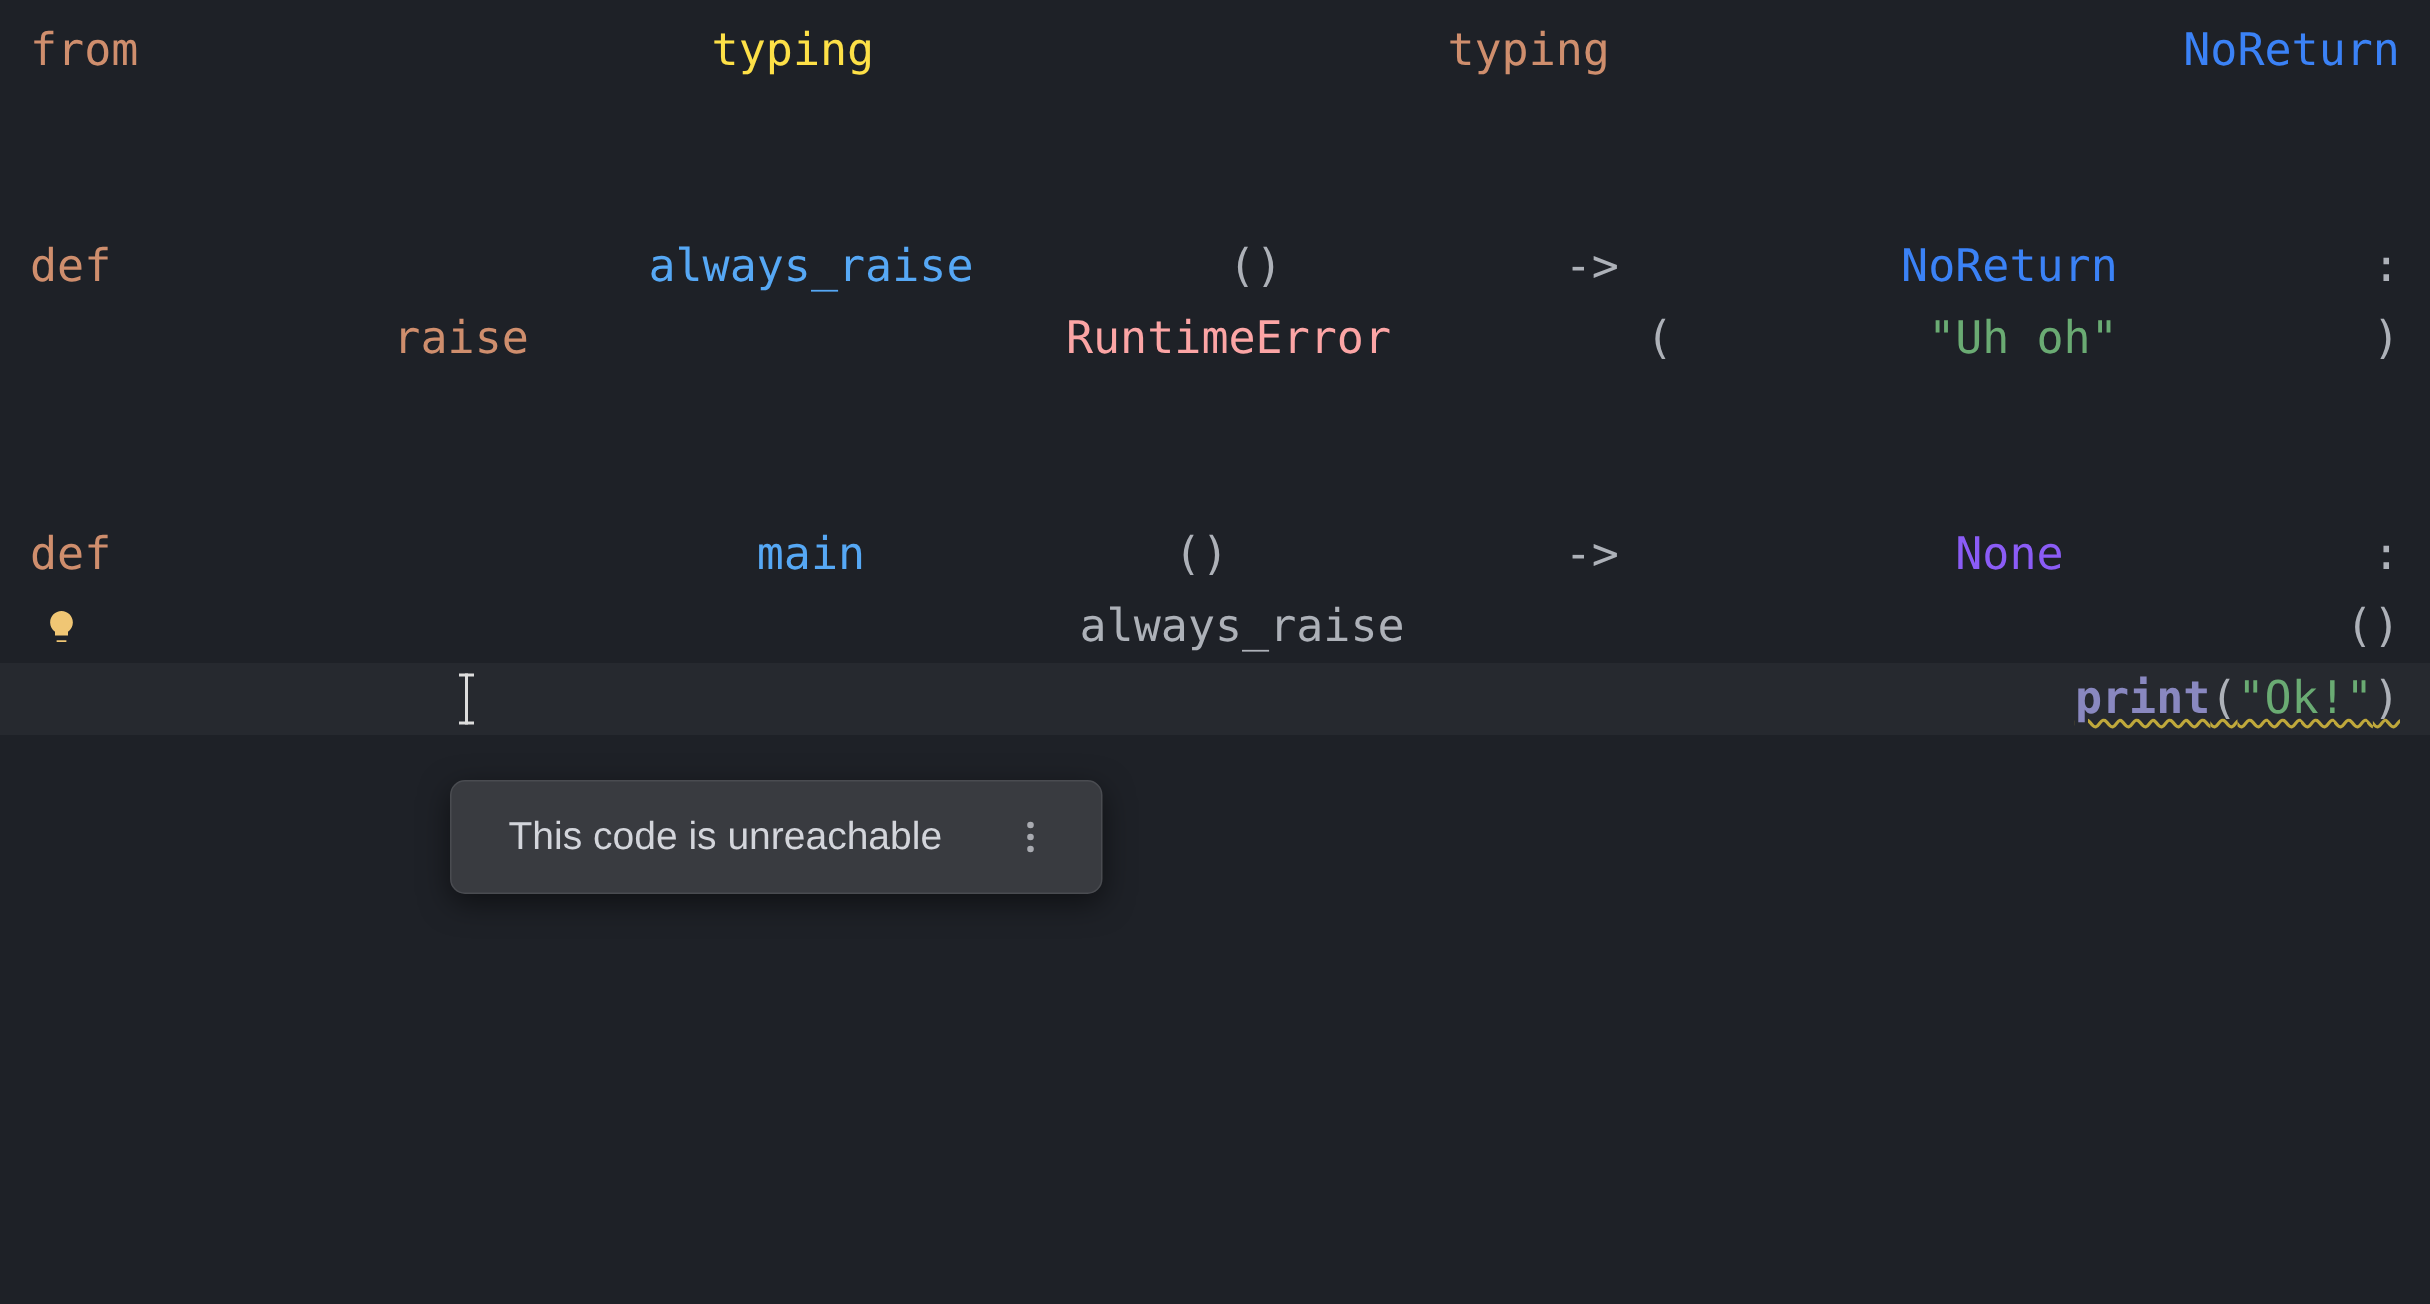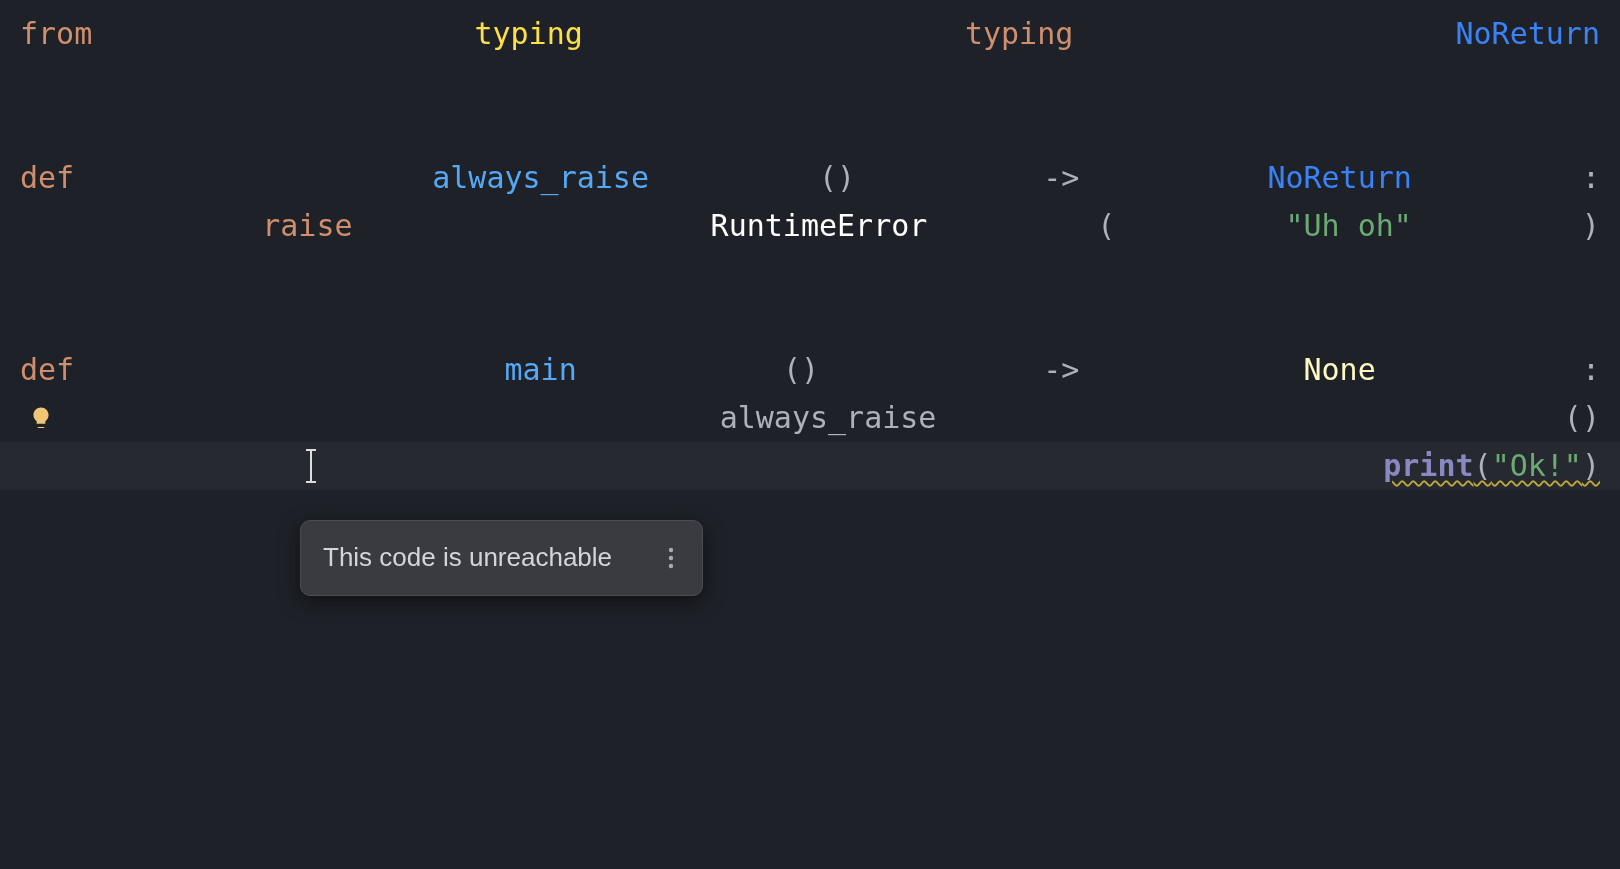--- a/index.html
+++ b/index.html
@@ -33,25 +33,25 @@
     }
     .line.current {
       background: rgba(255,255,255,0.04);
     }
     .kw { color: #cf8e6d; }
     .module { color: #fde047; }
     .type { color: #3b82f6; }
     .fn-def { color: #56a8f5; }
     .fn-call { color: #adb1b8; }
     .builtin { color: #8988c0; font-weight: bold; }
-    .exc { color: #ffffff; }
+    .exc { color: #fca5a5; }
     .str { color: #6aab73; }
     .punct { color: #adb1b8; }
     .arrow { color: #adb1b8; }
-    .none { color: #fef9c3; }
+    .none { color: #8b5cf6; }
 
     .indent {
       display: inline-block;
       width: 4ch;
     }
 
     .bulb {
       position: absolute;
       left: 28px;
       top: 50%;
@@ -91,21 +91,21 @@
       left: -4px;
     }
     .cursor::before { top: 0; }
     .cursor::after { bottom: 0; }
 
     .tooltip {
       position: absolute;
       background: #393b40;
       border: 1px solid #4a4c51;
       border-radius: 10px;
-      padding: 16px 22px;
+      padding: 16px 38px;
       color: #d3d5db;
       font-family: -apple-system, BlinkMacSystemFont, 'Segoe UI', sans-serif;
       font-size: 26px;
       box-shadow: 0 6px 20px rgba(0,0,0,0.5);
       display: flex;
       align-items: center;
       gap: 50px;
     }
     .tooltip-more {
       color: #a9abb1;

